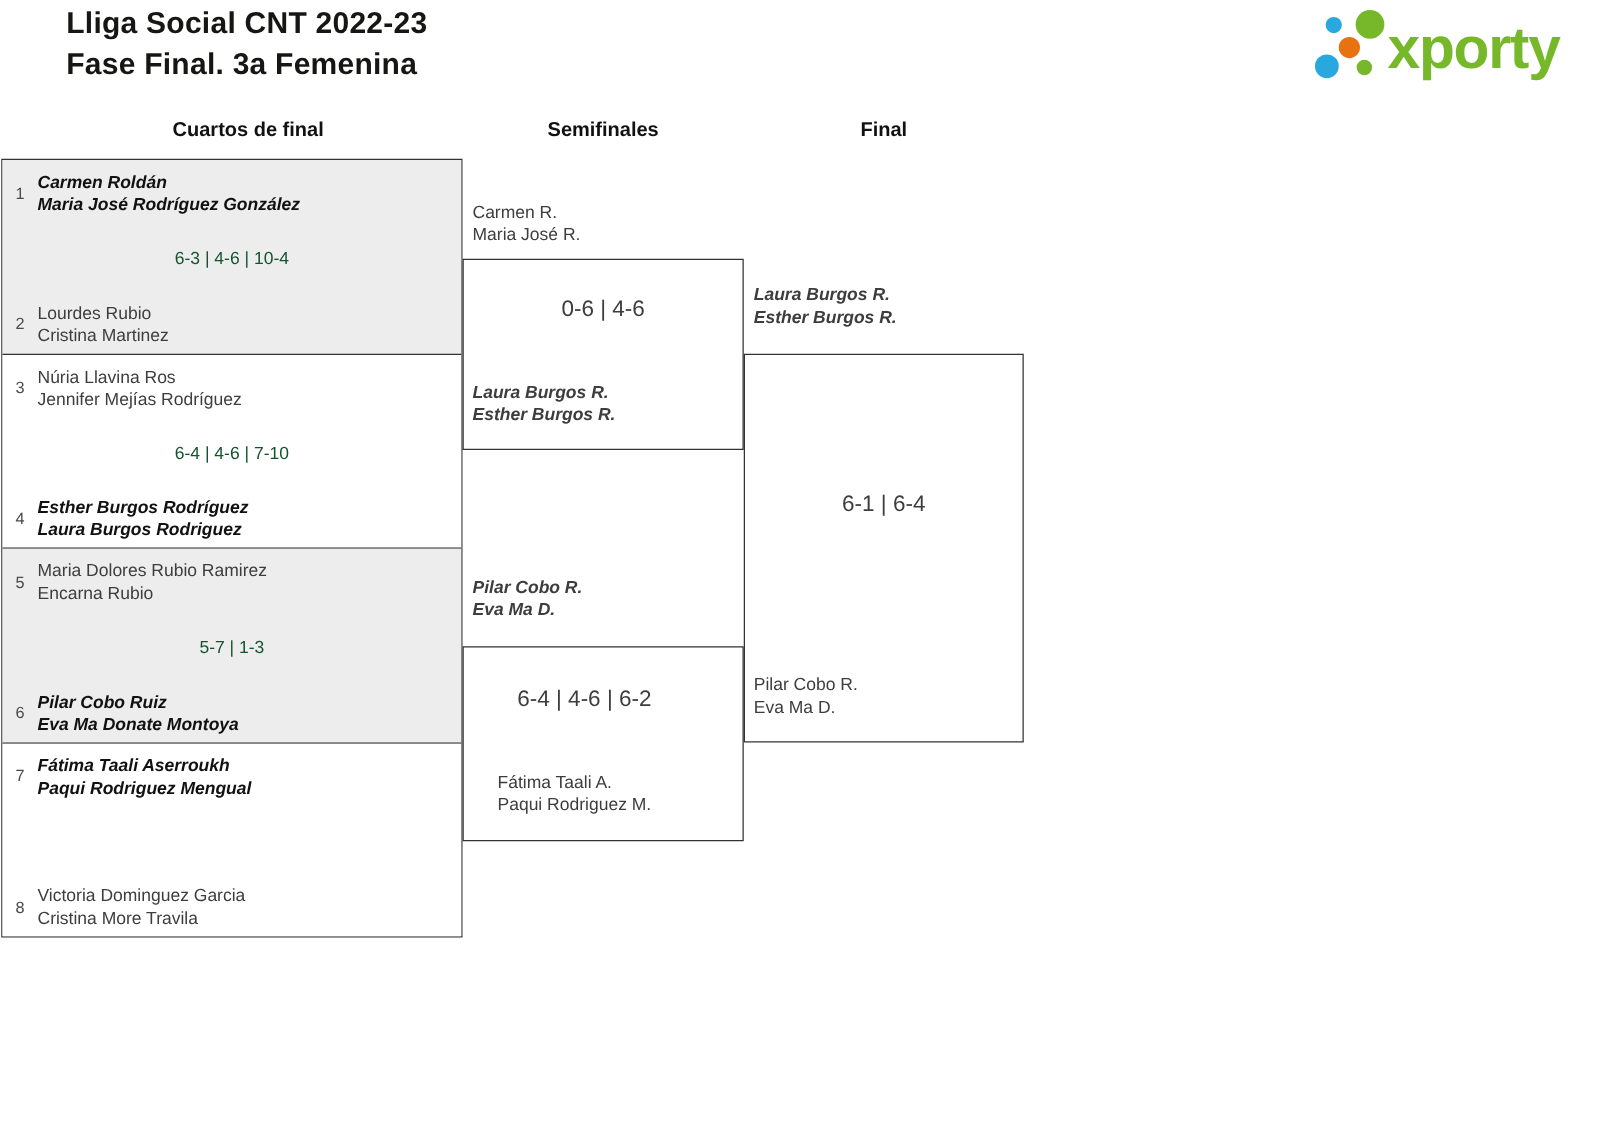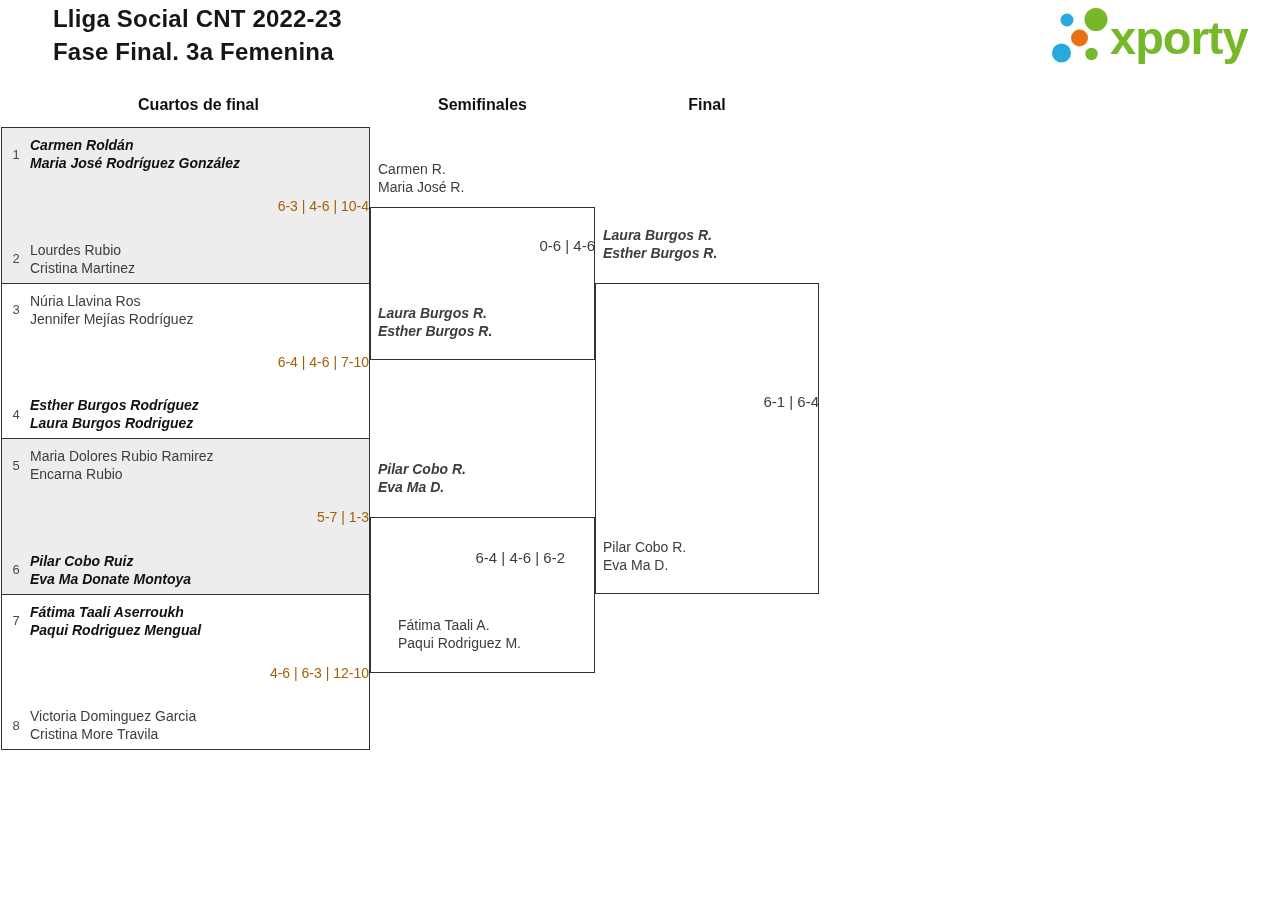--- a/index.html
+++ b/index.html
@@ -20,32 +20,32 @@
   
   .qf-col { position:absolute; left:1px; top:127px; width:369px; height:623px; border:1px solid #323232; display:flex; flex-direction:column; background:#fff; }
   .qf-block { flex:1; display:flex; flex-direction:column; justify-content:space-between; padding:8px 0 6px 0; border-bottom:1px solid #323232; background:#fff; }
   .qf-block:last-child { border-bottom:none; }
   .qf-block.shaded { background:#ededed; }
   .team-row { display:flex; align-items:center; }
   .seed { width:28px; flex:none; text-align:center; font-size:13px; color:#4a4a4a; }
   .players { flex:1; font-size:14px; line-height:18px; color:#3d3d3d; }
   .players div { white-space:nowrap; }
   .winner { font-weight:700; color:#111;font-style:italic; }
-  .score-line { text-align:right; font-size:14px; color:#a16207; }
+  .score-line { text-align:center; font-size:14px; color:#14532d; }
 
   
   .box { position:absolute; border:1px solid #323232; background:transparent; }
   #sf1-box   { left:370px; top:207px; width:225px; height:153px; }
   #sf2-box   { left:370px; top:517px; width:225px; height:156px; }
   #final-box { left:595px; top:283px; width:224px; height:311px; }
 
   
   .slot-label { position:absolute; font-size:14px; line-height:18px; color:#3d3d3d; }
   .slot-label div { white-space:nowrap; }
-  .score-abs { position:absolute; text-align:right; font-size:15px; color:#3d3d3d; }
+  .score-abs { position:absolute; text-align:center; font-size:18px; color:#3d3d3d; }
   #sf1-top    { left:378px; top:148px; width:210px;margin-top:12px; }
   #sf1-score  { left:370px; top:237px; width:225px; }
   #sf1-bottom { left:378px; top:304px; width:210px; }
   #sf2-top    { left:378px; top:460px; width:210px; }
   #sf2-score  { left:370px; top:549px; width:195px; }
   #sf2-bottom { left:378px; top:616px; width:210px;margin-left:20px; }
   #final-top    { left:603px; top:226px; width:210px; }
   #final-score  { left:595px; top:393px; width:224px; }
   #final-bottom { left:603px; top:538px; width:210px; }
 </style>
@@ -131,21 +131,20 @@
     </div>
 
     <div class="qf-block">
       <div class="team-row">
         <div class="seed">7</div>
         <div class="players winner">
           <div>Fátima Taali Aserroukh</div>
           <div>Paqui Rodriguez Mengual</div>
         </div>
       </div>
-      <div class="score-line">4-6 | 6-3 | 12-10</div>
       <div class="team-row">
         <div class="seed">8</div>
         <div class="players">
           <div>Victoria Dominguez Garcia</div>
           <div>Cristina More Travila</div>
         </div>
       </div>
     </div>
 
   </div>

